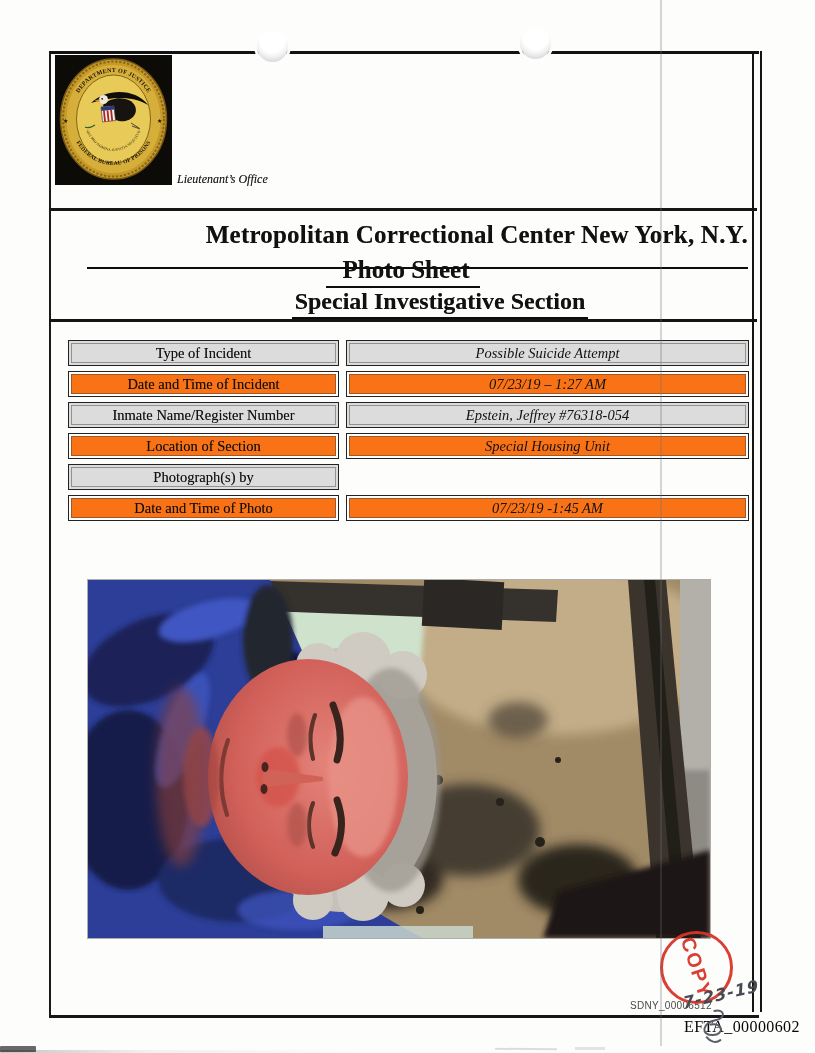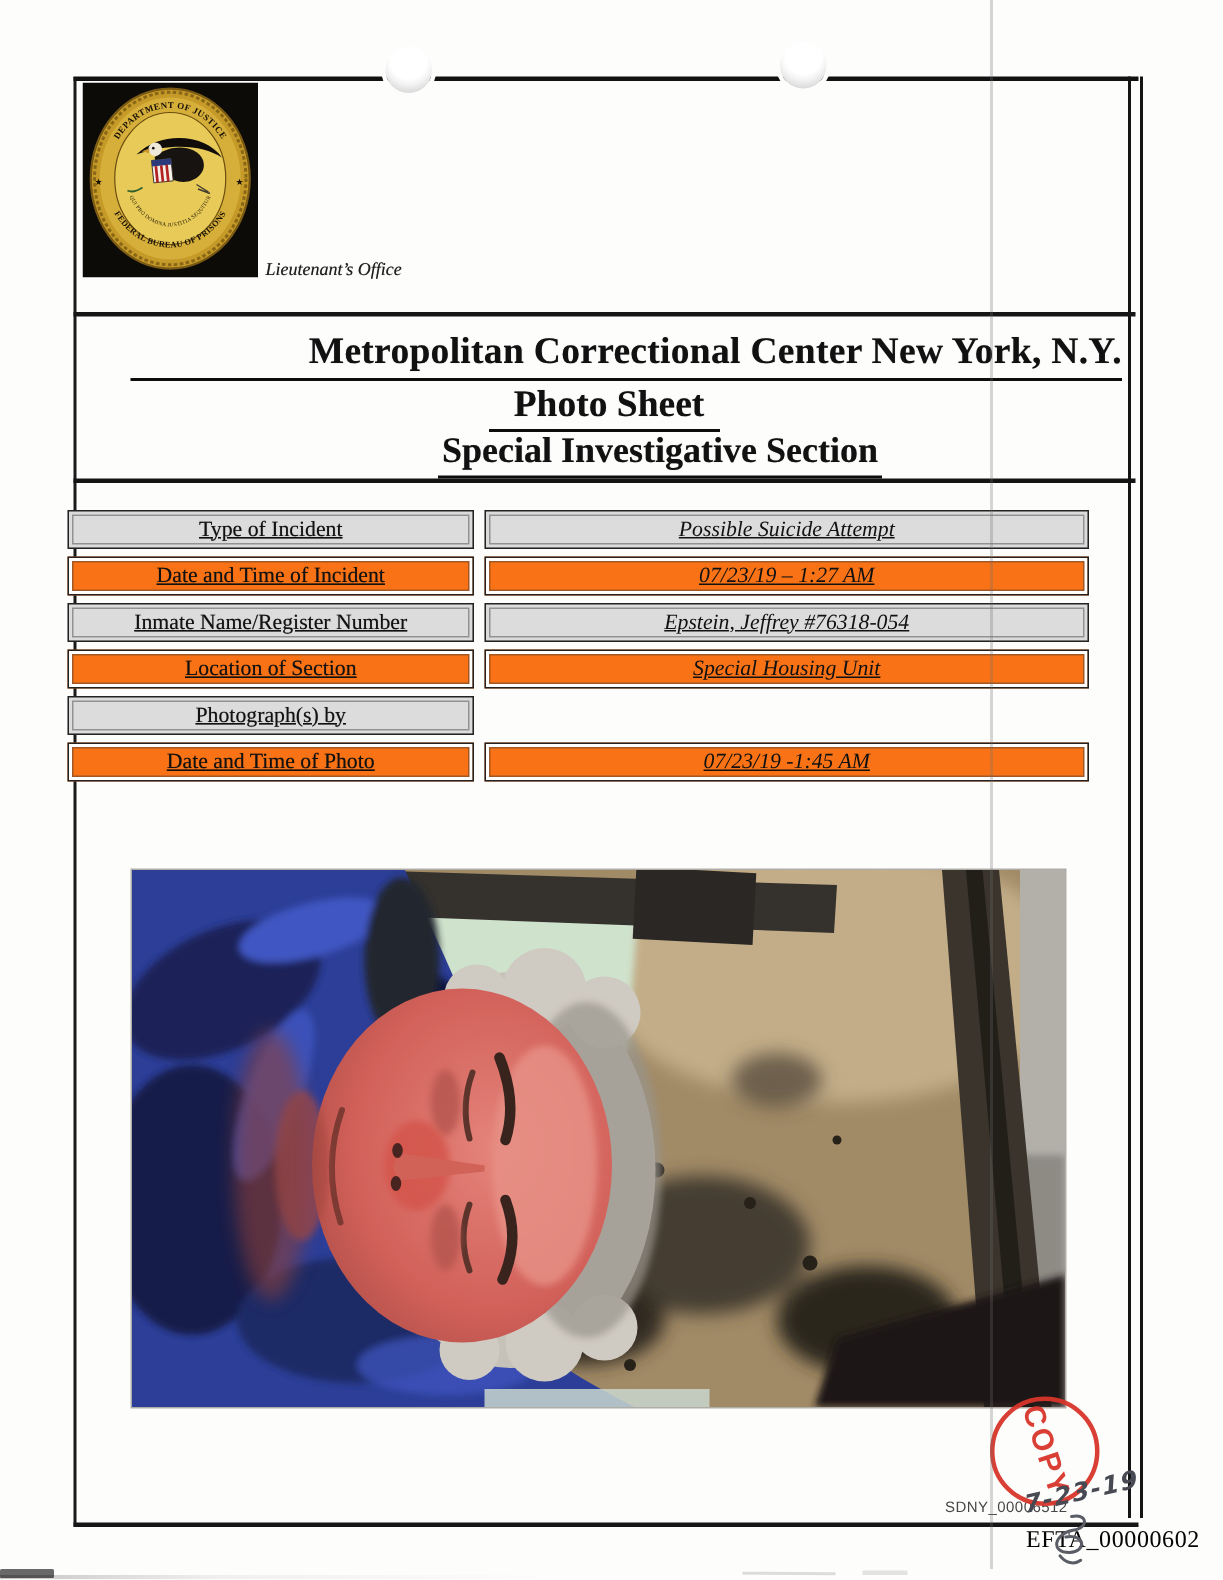--- a/index.html
+++ b/index.html
@@ -24,29 +24,29 @@
     box-shadow:0 0 0 3px #fdfdfc;}
   .hole-1{left:257px;top:31px;}
   .hole-2{left:520px;top:28px;}
   
   .seal-box{position:absolute;left:55px;top:55px;width:117px;height:130px;z-index:12;}
   .office-label{position:absolute;left:177px;top:172px;font-style:italic;font-size:12px;color:#1c1c1c;z-index:12;}
   .header-divider{position:absolute;left:49px;top:208px;width:708px;height:3px;background:#161616;z-index:12;}
   
   .doc-text{text-shadow:0 0 .5px rgba(0,0,0,.5);}
   .title-line1{position:absolute;left:87px;top:221px;width:661px;text-align:right;white-space:nowrap;
-    font-size:25px;font-weight:bold;letter-spacing:.2px;border-bottom:2.6px solid #0d0d0d;padding-bottom:3px;z-index:12;}
+    font-size:25px;font-weight:bold;letter-spacing:.2px;border-bottom:2.6px solid #0d0d0d;padding-bottom:18px;z-index:12;}
   .title-row{position:absolute;left:49px;width:708px;text-align:center;z-index:12;}
   .title-line2-row{top:256px;}
   .title-line3-row{top:288px;margin-left:37px;}
   .underlined-2{display:inline-block;font-size:25px;font-weight:bold;border-bottom:2.6px solid #0d0d0d;padding:0 10px 2px 16px;white-space:nowrap;}
   .underlined-3{display:inline-block;font-size:24px;font-weight:bold;border-bottom:2.6px solid #0d0d0d;padding:0 3px 2px 3px;white-space:nowrap;}
   .title-bottom-divider{position:absolute;left:49px;top:319px;width:708px;height:2.6px;background:#141414;z-index:12;}
   
-  .incident-table{position:absolute;left:45px;top:340px;width:681px;display:flex;flex-direction:column;gap:5px;z-index:12;text-decoration:underline;}
+  .incident-table{position:absolute;left:68px;top:340px;width:681px;display:flex;flex-direction:column;gap:5px;z-index:12;}
   .t-row{display:flex;gap:7px;height:26px;}
   .cell{border:1.5px solid #222;display:flex;align-items:center;justify-content:center;font-size:14.5px;box-sizing:border-box;}
   .label-cell{width:271px;}
   .value-cell{flex:1;font-style:italic;}
   .t-row.shaded .cell{background:#dcdcdc;box-shadow:inset 0 0 0 2px #dcdcdc, inset 0 0 0 3px rgba(55,55,55,.45);}
   .t-row.plain .cell{background:#f97316;box-shadow:inset 0 0 0 2px #ffffff, inset 0 0 0 3px rgba(55,55,55,.45);}
   .redaction{display:inline-block;width:80px;height:17px;background:#050505;margin-right:2px;vertical-align:middle;}
   
   .photo{position:absolute;left:88px;top:580px;width:622px;height:358px;outline:1px solid rgba(80,75,65,.45);z-index:12;background:#a18a66;}
   

